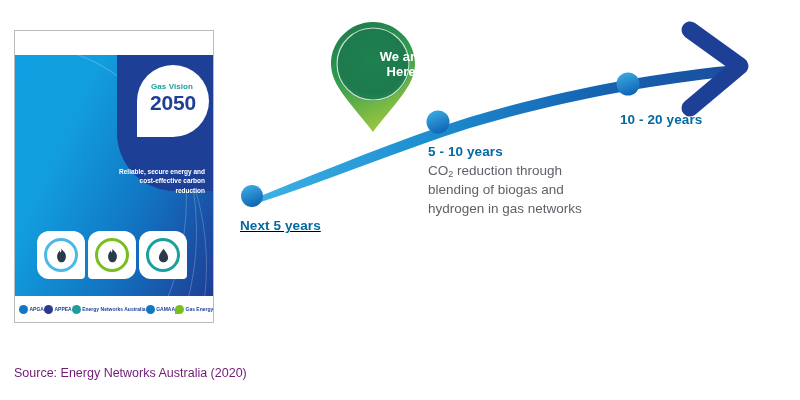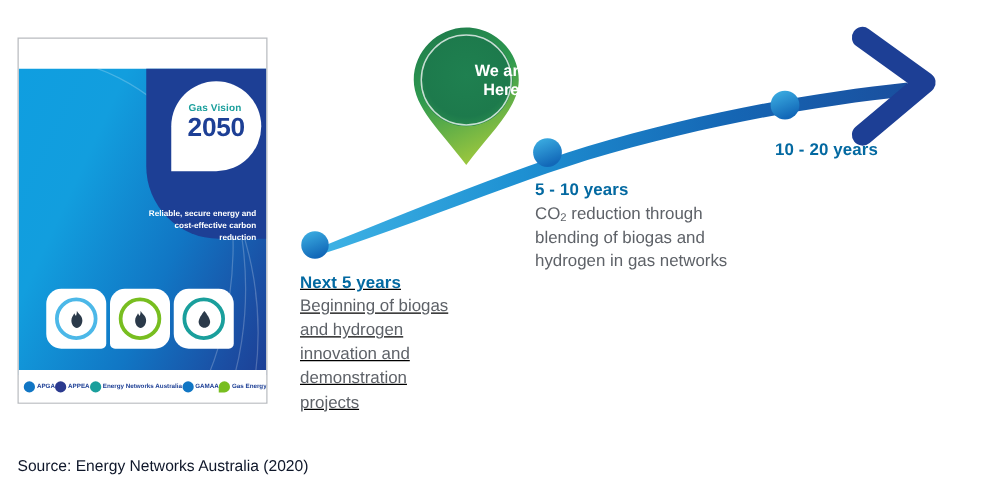--- a/index.html
+++ b/index.html
@@ -219,21 +219,21 @@
   #milestone-1 { left: 240px; top: 218px; width: 125px; text-decoration: underline; }
   #milestone-2 { left: 428px; top: 144px; width: 180px; }
   #milestone-3 { left: 620px; top: 112px; width: 168px; }
 
   
   .source {
     position: absolute;
     left: 14px;
     top: 366px;
     font-size: 12.5px;
-    color: #0f172a;
+    color: #701a75;
   }
 </style>
 </head>
 <body>
 
 <div class="canvas">
 
   <div class="cover">
     <div class="cover-body">
       <div class="cover-swoosh sw1"></div>
@@ -359,21 +359,20 @@
 
   <div class="pin">
     <div class="pin-label">
       <span>We are</span><br>
       <span>Here</span>
     </div>
   </div>
 
   <div class="milestone" id="milestone-1">
     <div class="ms-title">Next 5 years</div>
-    <div class="ms-body">Beginning of biogas and hydrogen innovation and demonstration projects</div>
   </div>
 
   <div class="milestone" id="milestone-2">
     <div class="ms-title">5 - 10 years</div>
     <div class="ms-body"><span>CO</span><sub>2</sub><span> reduction through blending of biogas and hydrogen in gas networks</span></div>
   </div>
 
   <div class="milestone" id="milestone-3">
     <div class="ms-title">10 - 20 years</div>
   </div>

